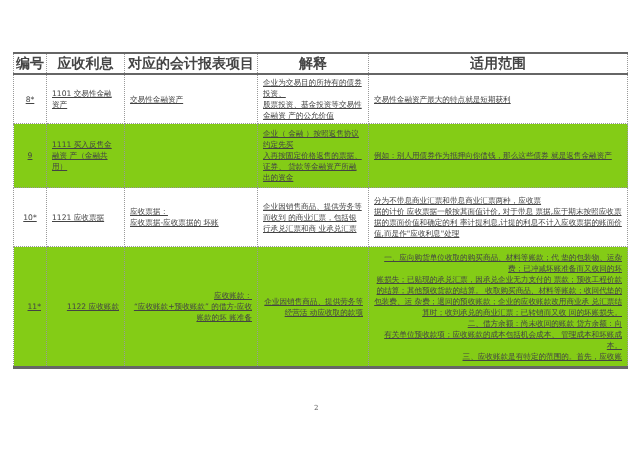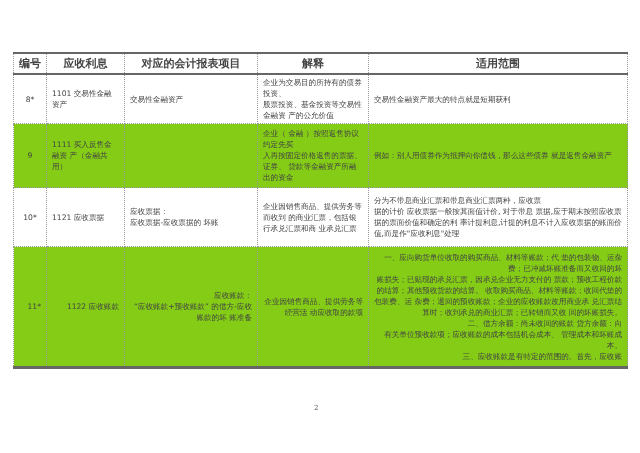--- a/index.html
+++ b/index.html
@@ -2,25 +2,25 @@
 <html><head>
 <meta charset="utf-8">
 <style>
   html, body { margin: 0; padding: 0; background: #ffffff; }
   body { width: 640px; height: 453px; position: relative; overflow: hidden;
          font-family: "DejaVu Sans", "Liberation Sans", sans-serif; color: #333; }
   .page { position: absolute; left: 0; top: 0; width: 640px; height: 453px; }
   table.acct { position: absolute; left: 13px; top: 52px; width: 614px;
                border-collapse: collapse; table-layout: fixed;
                border-top: 2px solid #666; border-bottom: 3px solid #666; }
-  table.acct th { font-size: 11px; font-weight: bold; color: #444; height: 19px;
+  table.acct th { font-size: 14px; font-weight: bold; color: #444; height: 19px;
                   border-bottom: 2px solid #666; border-left: 1px dotted #999;
                   border-right: 1px dotted #999; padding: 0; text-align: center; }
   table.acct td { font-size: 7.6px; line-height: 11px; color: #444;
-                  border: 1px dotted #999; padding: 2px 5px; vertical-align: middle; }
+                  border: 1px dotted #999; padding: 2px 5px; vertical-align: middle; text-decoration: underline; }
   td.num { text-align: center; }
   tr.shade td { background: #84cc16; }
   tr.r1 td { height: 44px; }
   tr.r2 td { height: 59px; }
   tr.r3 td { height: 54px; }
   tr.r4 td { height: 115px; text-align: right; }
   .line { display: block; }
   .pageno { position: absolute; left: 314px; top: 404px; font-size: 7px; color: #555;
             font-family: "DejaVu Serif", serif; }
 </style>

